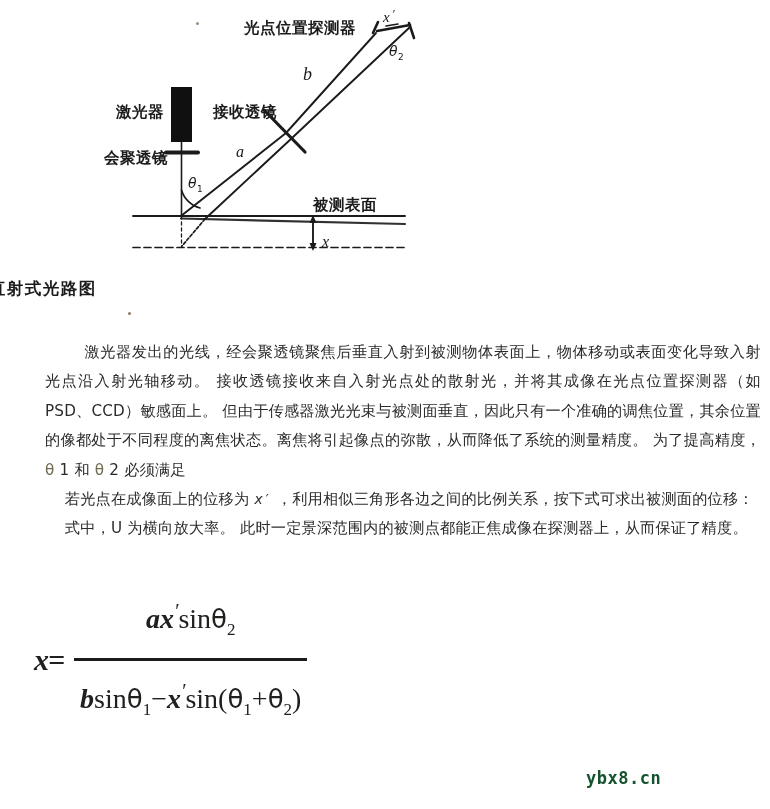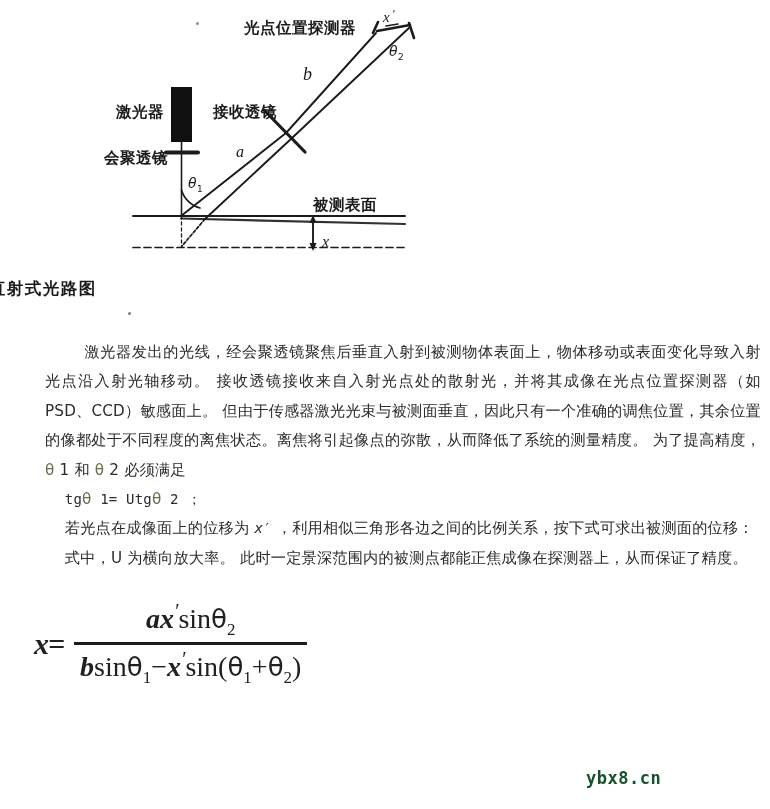--- a/index.html
+++ b/index.html
@@ -61,21 +61,21 @@
     position:absolute;left:0;top:0;
     display:flex;align-items:center;
     font-family:"Liberation Serif","DejaVu Serif",serif;
     color:#20201e;
   }
   .fx-lhs{
     font-size:30px;font-style:italic;font-weight:bold;
     padding-left:6px;padding-right:10px;
     letter-spacing:-1px;
   }
-  .frac{display:inline-flex;flex-direction:column;align-items:center;}
+  .frac{display:inline-flex;flex-direction:column;align-items:center;gap:16px;}
   .frac .num{
     font-size:28px;padding:0 14px 2px 14px;white-space:nowrap;
   }
   .frac .bar{height:3px;background:#1b1b1b;width:100%;}
   .frac .den{
     font-size:28px;padding:3px 6px 0 6px;white-space:nowrap;
   }
   .it{font-style:italic;font-weight:bold;}
   .rm{font-style:normal;font-weight:normal;}
   .prime{font-size:20px;vertical-align:super;font-style:italic;}
@@ -178,21 +178,20 @@
   <div class="fig-caption">
     <span class="cap-inner">图 1  直射式光路图</span>
   </div>
 
   <div class="stray-dot"></div>
 
   <div class="body">
 
     <p class="p indent"><span>激光器发出的光线，经会聚透镜聚焦后垂直入射到被测物体表面上，物体移动或表面变化导致入射光点沿入射光轴移动。 接收透镜接收来自入射光点处的散射光，并将其成像在光点位置探测器（如 PSD、CCD）敏感面上。 但由于传感器激光光束与被测面垂直，因此只有一个准确的调焦位置，其余位置的像都处于不同程度的离焦状态。离焦将引起像点的弥散，从而降低了系统的测量精度。 为了提高精度，</span><span class="theta">θ</span><span> 1 和 </span><span class="theta">θ</span><span> 2 必须满足</span></p>
 
-    <p class="p indent1"><span class="lat">tg</span><span class="theta">θ</span><span class="lat"> 1= </span><span class="lat">Utg</span><span class="theta">θ</span><span class="lat"> 2 ；</span></p>
 
     <p class="p indent1"><span>若光点在成像面上的位移为 </span><span class="lat" style="font-style:italic">x</span><span class="lat">′</span><span> ，利用相似三角形各边之间的比例关系，按下式可求出被测面的位移：</span></p>
 
     <p class="p indent1">式中，U 为横向放大率。 此时一定景深范围内的被测点都能正焦成像在探测器上，从而保证了精度。</p>
   </div>
 
   <div class="formula">
     <div class="formula-inner">
       <span class="fx-lhs">x=</span>
       <span class="frac">

